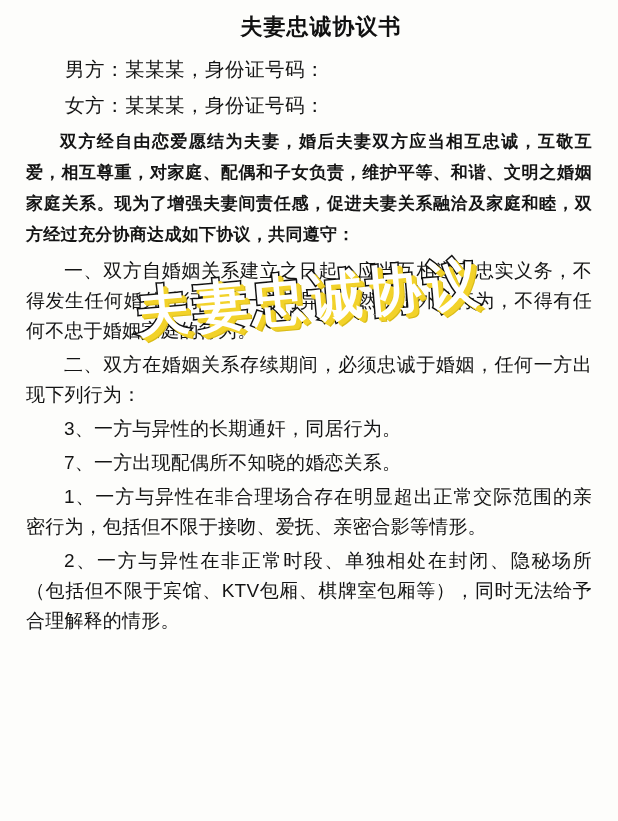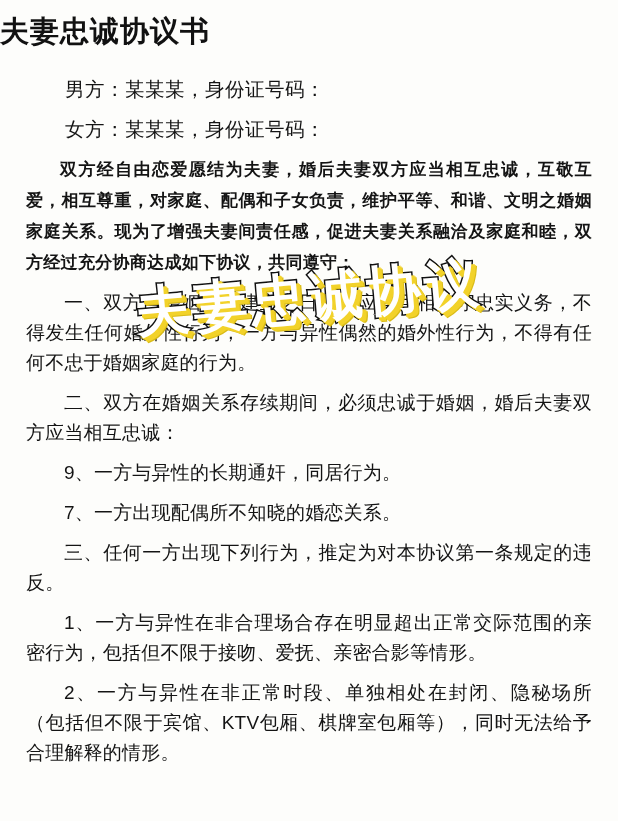--- a/index.html
+++ b/index.html
@@ -15,33 +15,34 @@
     color: #0d0d0d;
   }
   #page {
     position: relative;
     width: 618px;
     height: 821px;
     background: #fdfdfb;
     overflow: hidden;
   }
   .doc-title {
-    text-align: left;
-    font-size: 29px;
+    text-align: center;
+    font-size: 22px;
     font-weight: bold;
     letter-spacing: 1px;
     padding-top: 12px;
     padding-bottom: 12px;
     color: #111;
+    padding-left: 24px;
   }
   .body-area {
     padding: 0 26px 0 26px;
   }
   p {
-    margin: 10px 0 4px 0;
+    margin: 0 0 4px 0;
     font-size: 19px;
     line-height: 30px;
     text-align: justify;
     color: #141414;
   }
   p.party {
     font-size: 19.5px;
     text-indent: 2em;
     margin-bottom: 6px;
     letter-spacing: 0.5px;
@@ -91,24 +92,23 @@
 
   <div class="doc-title">夫妻忠诚协议书</div>
 
   <div class="body-area">
     <p class="party">男方：某某某，身份证号码：</p>
     <p class="party">女方：某某某，身份证号码：</p>
 
     <p class="preamble">双方经自由恋爱愿结为夫妻，婚后夫妻双方应当相互忠诚，互敬互爱，相互尊重，对家庭、配偶和子女负责，维护平等、和谐、文明之婚姻家庭关系。现为了增强夫妻间责任感，促进夫妻关系融洽及家庭和睦，双方经过充分协商达成如下协议，共同遵守：</p>
 
     <p class="clause">一、双方自婚姻关系建立之日起，应当互相遵守忠实义务，不得发生任何婚外性行为，一方与异性偶然的婚外性行为，不得有任何不忠于婚姻家庭的行为。</p>
-    <p class="clause">二、双方在婚姻关系存续期间，必须忠诚于婚姻，婚后夫妻双方应当相互忠诚：</p>
-    <p class="item">9、一方与异性的长期通奸，同居行为。</p>
+    <p class="clause">二、双方在婚姻关系存续期间，必须忠诚于婚姻，任何一方出现下列行为：</p>
+    <p class="item">3、一方与异性的长期通奸，同居行为。</p>
     <p class="item">7、一方出现配偶所不知晓的婚恋关系。</p>
-    <p class="clause">三、任何一方出现下列行为，推定为对本协议第一条规定的违反。</p>
     <p class="item">1、一方与异性在非合理场合存在明显超出正常交际范围的亲密行为，包括但不限于接吻、爱抚、亲密合影等情形。</p>
     <p class="item">2、一方与异性在非正常时段、单独相处在封闭、隐秘场所（包括但不限于宾馆、KTV包厢、棋牌室包厢等），同时无法给予合理解释的情形。</p>
 
   </div>
 
   <div class="watermark">夫妻忠诚协议</div>
 
 </div>
 
 </body></html>

